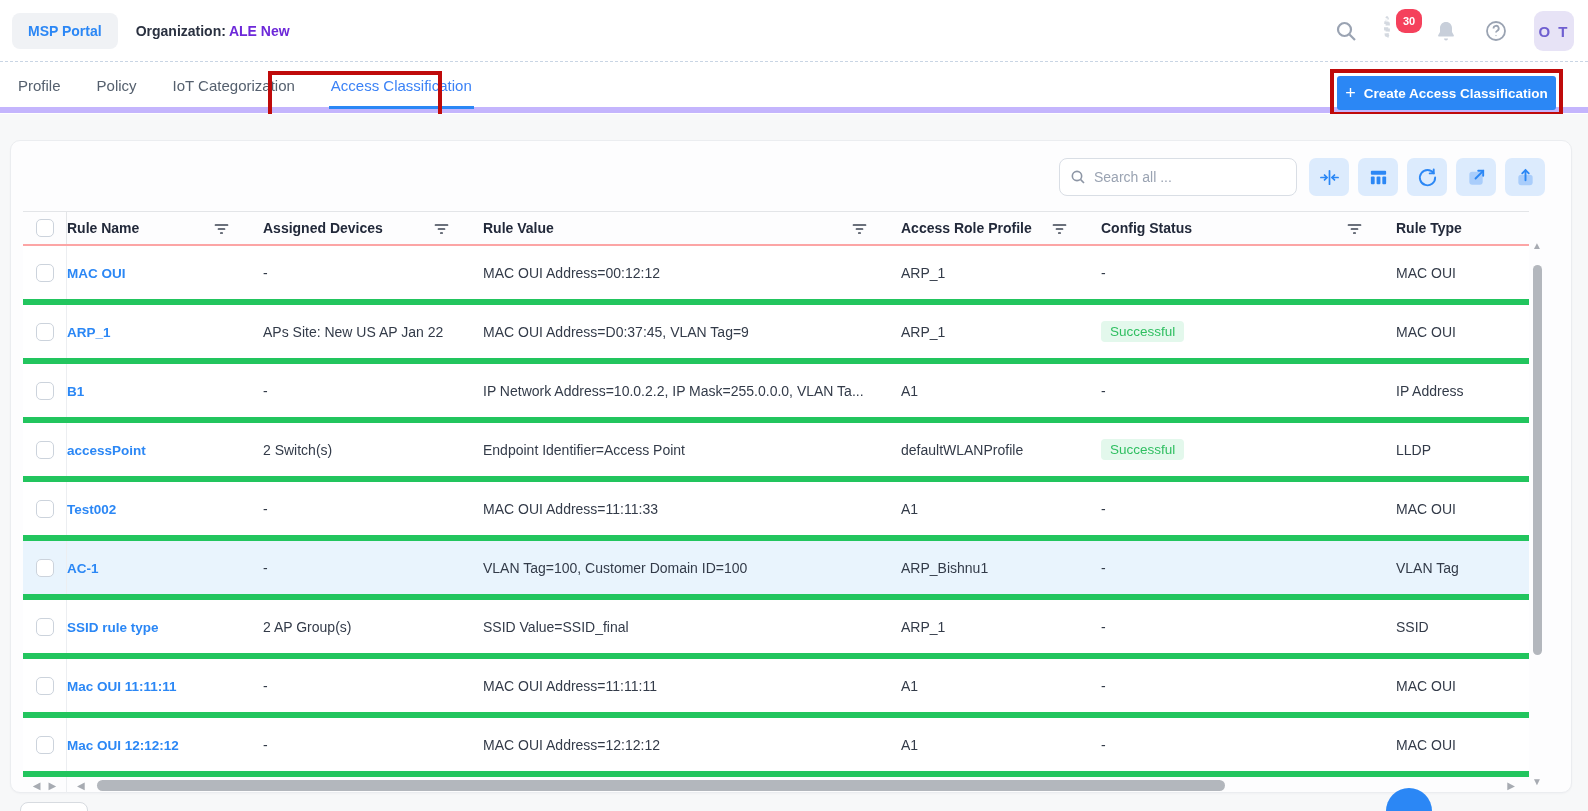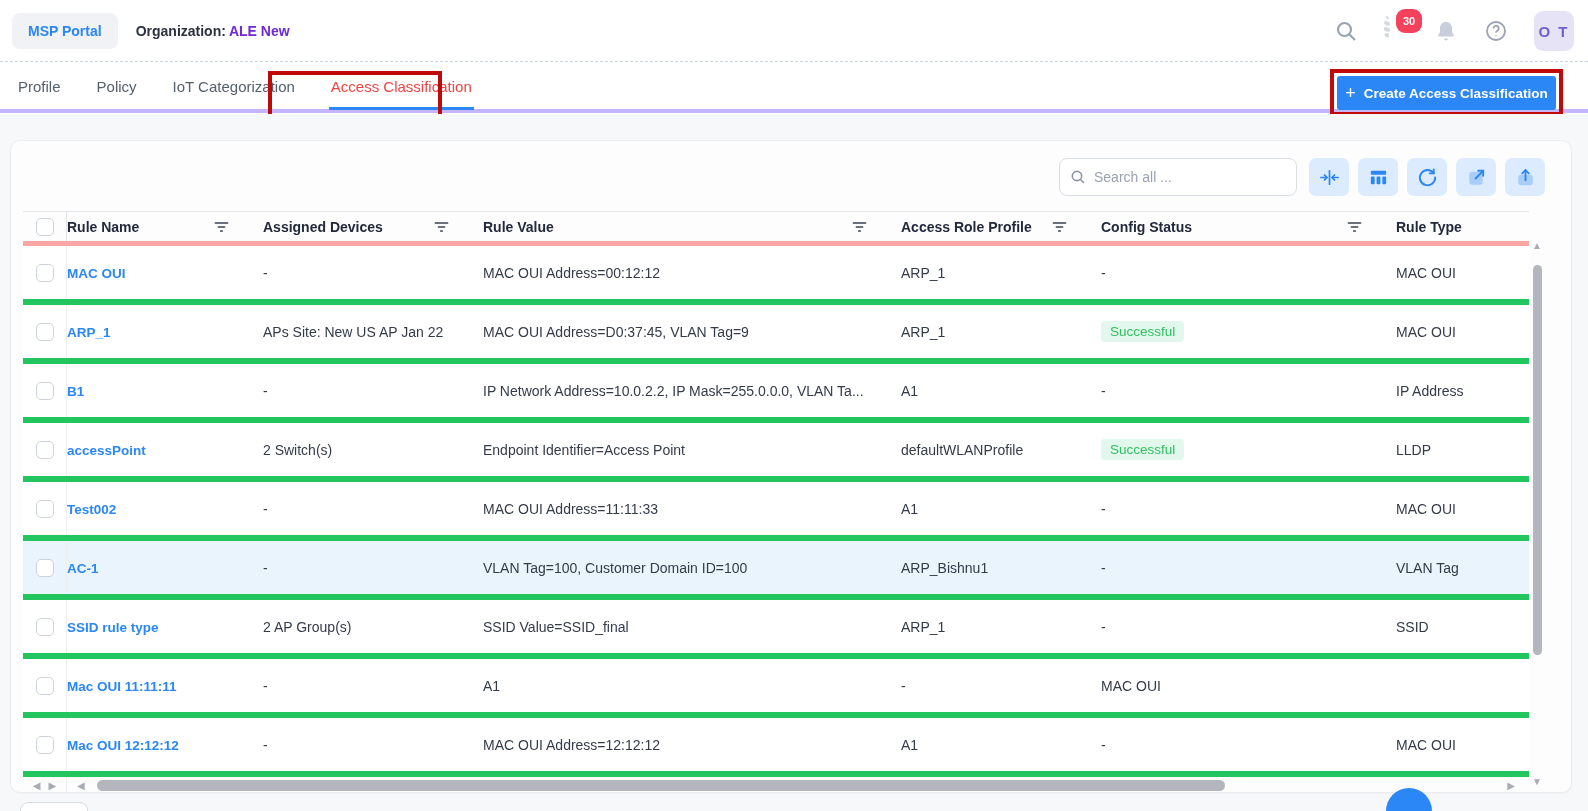--- a/index.html
+++ b/index.html
@@ -23,24 +23,24 @@
   .spinner-circle { width:24px; height:24px; border-radius:50%; border:3px dotted #d4d9e0; }
   .notif-badge { position:absolute; top:-10px; right:-14px; min-width:26px; height:18px; border-radius:9px;
                  background:#f5415c; color:#fff; font-size:11px; font-weight:bold; display:flex;
                  align-items:center; justify-content:center; padding:12px 5px; }
   .avatar { width:40px; height:40px; border-radius:9px; background:#e7e3f6; color:#6f5fd0;
             font-size:15px; font-weight:bold; display:flex; align-items:center; justify-content:center;
             letter-spacing:2px; cursor:pointer; }
 
   
   .tabbar { position:absolute; left:0; top:63px; width:1588px; height:50px; background:#fff;
-            border-bottom:4px solid #c4b5fd; display:flex; align-items:center; }
+            border-bottom:6px solid #c4b5fd; display:flex; align-items:center; }
   .tab { font-size:15px; color:#55606e; margin-left:32px; cursor:pointer; position:relative; padding:14px 2px; }
   .tab:first-child { margin-left:16px; }
-  .tab.active { color:#ef4444;text-align:right; }
+  .tab.active { color:#3b82f6;text-align:right; }
   .tab.active::after { content:""; position:absolute; left:0; right:0; bottom:-1px; height:3px; background:#2b87f5; }
   .annotation-box { position:absolute; border:4px solid #bf0a0a; background:transparent; pointer-events:none; }
   .anno-tab { left:268px; top:71px; width:174px; height:50px; }
   .anno-create { left:1330px; top:69px; width:233px; height:47px; }
   .create-btn { position:absolute; left:1337px; top:76px; width:219px; height:34px; background:#2b87f5;
                 color:#fff; border:none; border-radius:3px; font-size:13.5px; font-weight:bold;
                 font-family:inherit; cursor:pointer; display:flex; align-items:center; justify-content:center; gap:8px; }
   .create-btn .plus { font-size:18px; font-weight:normal; line-height:1; }
 
   
@@ -56,21 +56,21 @@
   .search-box input { border:none; outline:none; width:100%; font-size:14px; color:#2a3140;
                       font-family:inherit; background:transparent; }
   .search-box input::placeholder { color:#9aa3b2; }
   .tool-btn { position:absolute; top:17px; width:40px; height:38px; background:#dcebfd; border:none;
               border-radius:7px; cursor:pointer; display:flex; align-items:center; justify-content:center; }
   .tool-btn svg { width:21px; height:21px; }
 
   
   .tbl { position:absolute; left:12px; top:70px; width:1506px; }
   .trow { display:grid; grid-template-columns:44px 196px 220px 418px 200px 295px 133px; align-items:center; }
-  .thead { height:35px; border-top:1px solid #e3e5e8; border-bottom:5px solid #fca5a5; background:#fdfdfe; }
+  .thead { height:35px; border-top:1px solid #e3e5e8; border-bottom:2px solid #fca5a5; background:#fdfdfe; }
   .th { font-size:14px; font-weight:bold; color:#22293a; display:flex; align-items:center;
         justify-content:space-between; padding-right:34px; height:100%; cursor:pointer; }
   .th .filter { flex:none; cursor:pointer; }
   .tr { height:59px; border-bottom:6px solid #22c55e; background:#fff; }
   .tr.hl { background:#e9f4fd; }
   .cb-cell { display:flex; align-items:center; justify-content:center; height:100%; border-right:1px solid #eceef1; }
   .thead .cb-cell { border-right:1px solid #e3e5e8; }
   .checkbox { width:18px; height:18px; border:1.5px solid #ccd3dc; border-radius:5px; background:#fff; cursor:pointer; }
   .cell { font-size:14px; color:#333b49; white-space:nowrap; overflow:hidden; text-overflow:ellipsis; padding-right:14px; }
   .rule-link { color:#2b87f5; font-weight:bold; font-size:13.5px; cursor:pointer; }
@@ -346,20 +346,21 @@
           <div class="cell">-</div>
           <div class="cell">SSID</div>
         </div>
 
         <div class="trow tr">
           <div class="cb-cell">
               <span class="checkbox"></span>
             </div>
           <div class="cell"><span class="rule-link">Mac OUI 11:11:11</span></div>
           <div class="cell">-</div>
+          <div class="cell">MAC OUI Address=11:11:11</div>
           <div class="cell">A1</div>
           <div class="cell">-</div>
           <div class="cell">MAC OUI</div>
         </div>
 
         <div class="trow tr">
           <div class="cb-cell">
               <span class="checkbox"></span>
             </div>
           <div class="cell"><span class="rule-link">Mac OUI 12:12:12</span></div>

